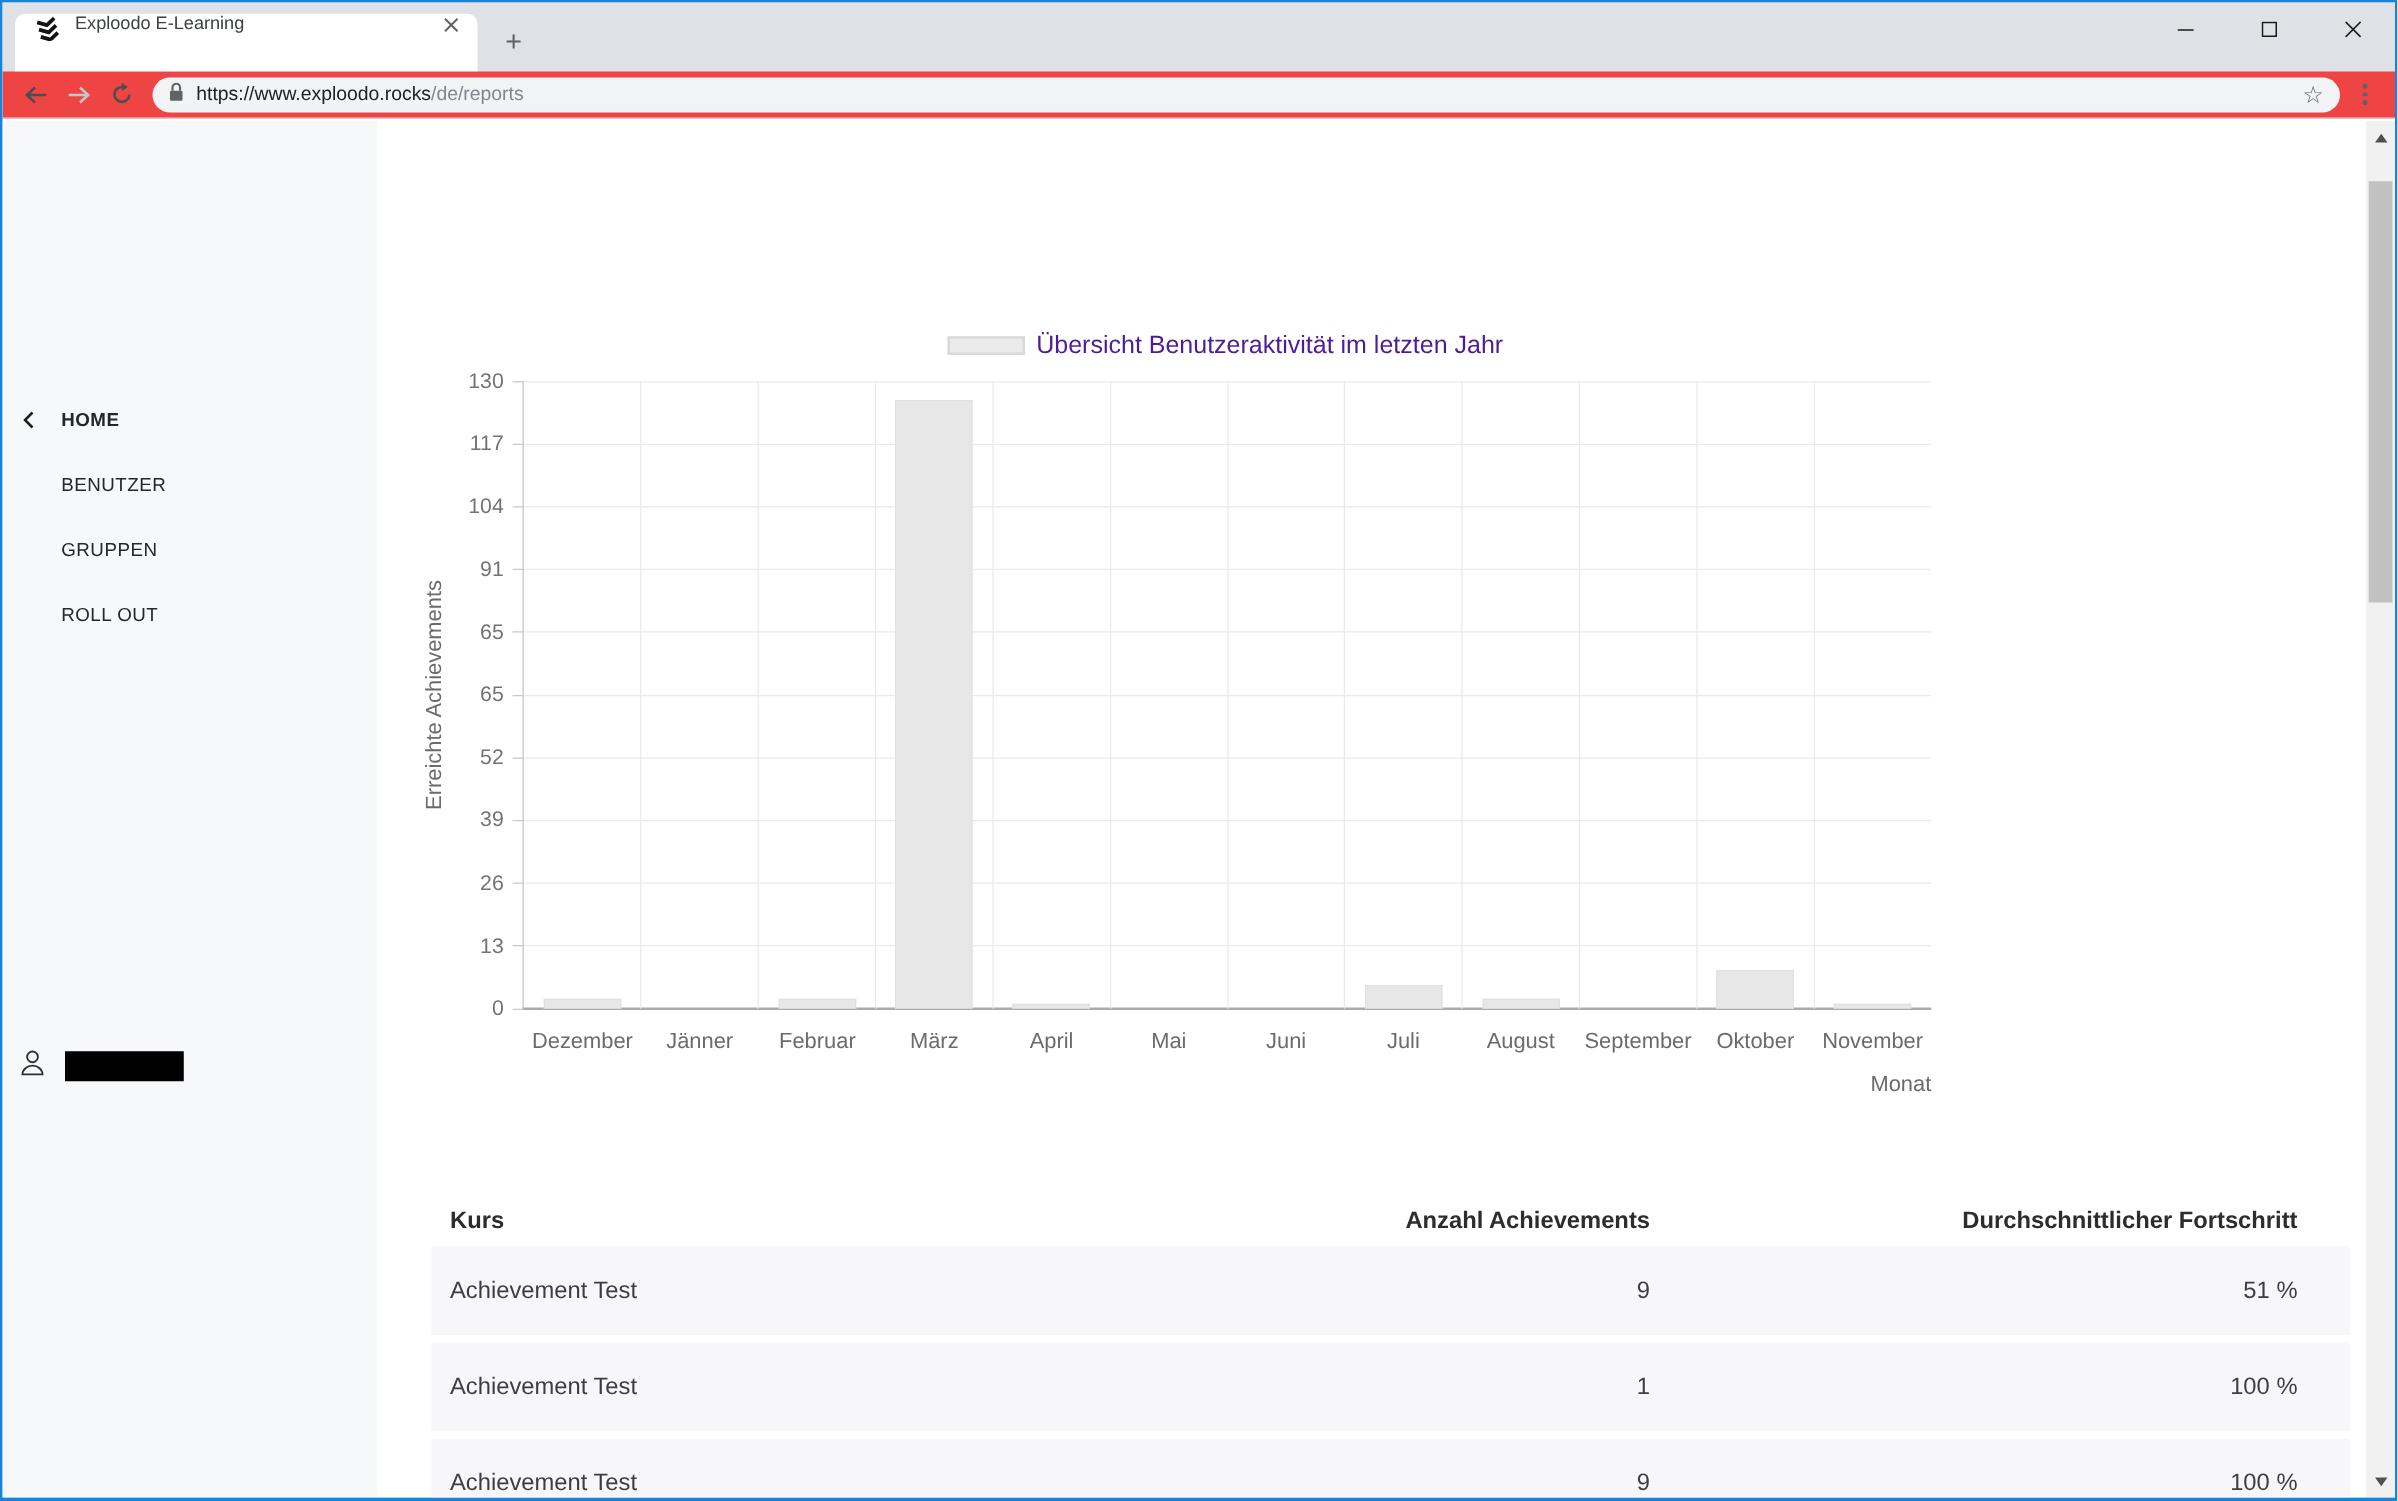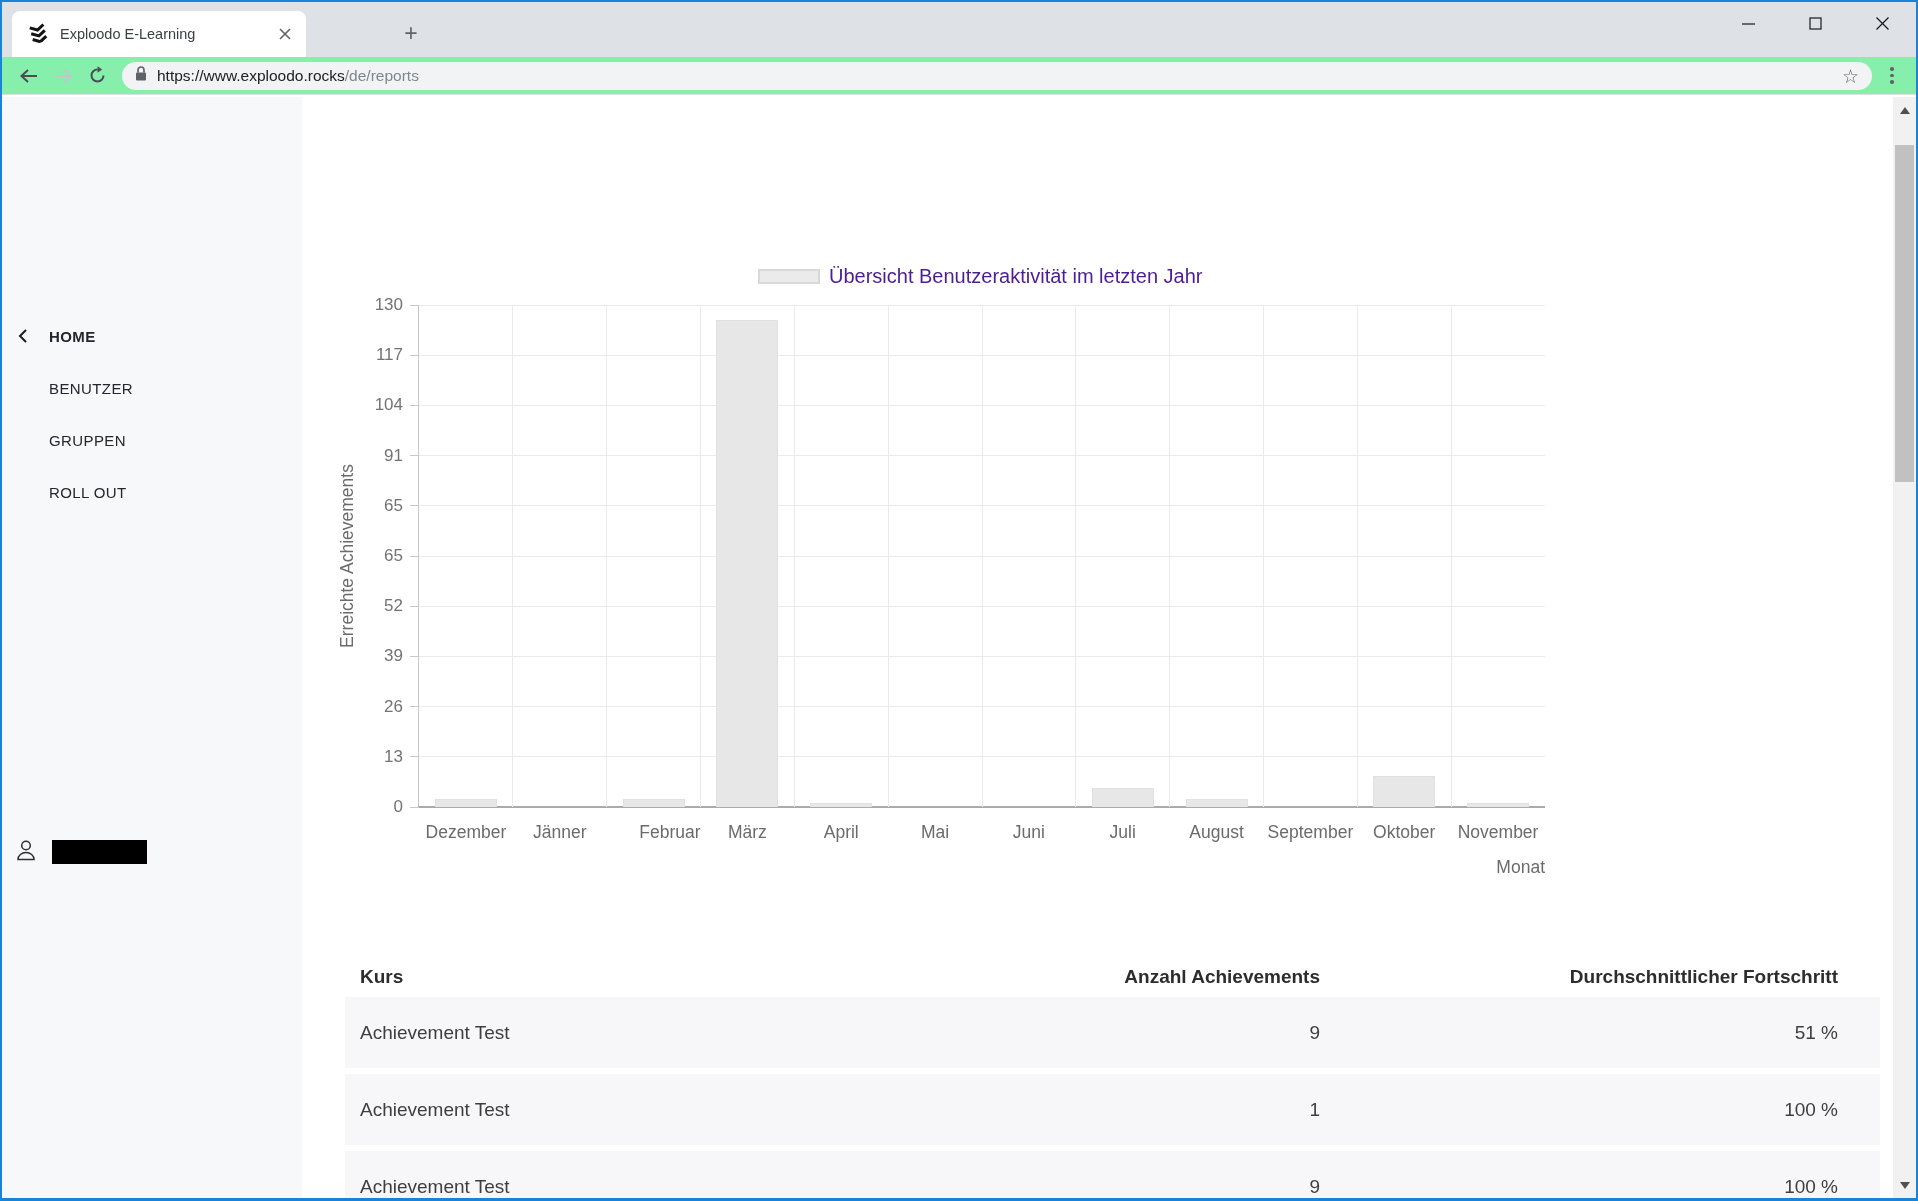--- a/index.html
+++ b/index.html
@@ -2,31 +2,31 @@
 <html><head>
 <meta charset="utf-8">
 <style>
   * { margin:0; padding:0; box-sizing:border-box; }
   html,body { width:1918px; height:1201px; font-family:"Liberation Sans", sans-serif; }
   .window { position:relative; width:1918px; height:1201px; background:#fff;
             border:2px solid #1883d7; border-bottom-width:3px; overflow:hidden; }
 
   
   .tabstrip { position:relative; height:55px; background:#dee1e6; }
-  .tab { position:absolute; left:10px; top:9px; width:294px; height:46px; background:#fff;
-         border-radius:8px 8px 0 0; display:flex; align-items:center; padding:0 12px 0 15px; }
+  .tab { position:absolute; left:10px; top:9px; width:370px; height:46px; background:#fff;
+         border-radius:8px 8px 0 0; display:flex; align-items:flex-start; padding:0 12px 0 15px; }
   .tab-title { flex:1; margin-left:11px; font-size:14.5px; color:#3c4043; white-space:nowrap; overflow:hidden; }
   .tab-close { width:18px; height:18px; display:flex; align-items:center; justify-content:center; }
   .newtab { position:absolute; left:394px; top:16px; width:30px; height:30px; display:flex;
             align-items:center; justify-content:center; font-size:23px; font-weight:300; color:#5f6368; }
   .winctl { position:absolute; right:0; top:0; height:42px; display:flex; }
   .winctl > div { width:67px; height:42px; display:flex; align-items:center; justify-content:center; }
 
   
-  .toolbar { height:38px; background:#86efac; border-bottom:1px solid #dcdfe3; display:flex; align-items:center; padding:0 10px; }
+  .toolbar { height:38px; background:#ef4444; border-bottom:1px solid #dcdfe3; display:flex; align-items:center; padding:0 10px; }
   .navbtn { width:34px; height:30px; display:flex; align-items:center; justify-content:center; }
   .omnibox { flex:1; height:28px; margin:0 10px 0 8px; background:#f1f3f4; border-radius:14px;
              display:flex; align-items:center; padding:0 13px; }
   .url { margin-left:10px; font-size:15.5px; color:#202124; white-space:nowrap; }
   .url .path { color:#80868b; }
   .star { margin-left:auto; font-family:"DejaVu Sans", sans-serif; font-size:19px; color:#5f6368; }
   .menudots { width:20px; display:flex; flex-direction:column; align-items:center; gap:3px; margin-right:4px; }
   .menudots i { width:3.5px; height:3.5px; border-radius:50%; background:#5f6368; }
 
   
@@ -235,21 +235,21 @@
           <div class="ylab" style="top: 40.2px;">117</div>
           <div class="hgrid" style="top: 0px;"></div>
           <div class="ytick" style="top: -0.5px;"></div>
           <div class="ylab" style="top: -10px;">130</div>
           <div class="bar" style="left: 15.9167px; height: 7.72308px; background: rgb(231, 231, 231);"></div>
           <div class="xlab" style="left: 0px; width: 93.8333px;">Dezember</div>
           <div class="vgrid" style="left: 93.3333px;"></div>
           <div class="xlab" style="left: 93.8333px; width: 93.8333px;">Jänner</div>
           <div class="vgrid" style="left: 187.167px;"></div>
           <div class="bar" style="left: 203.583px; height: 7.72308px; background: rgb(231, 231, 231);"></div>
-          <div class="xlab" style="left: 204px; width: 93.8333px;">Februar</div>
+          <div class="xlab" style="left: 188px; width: 93.8333px;">Februar</div>
           <div class="vgrid" style="left: 281px;"></div>
           <div class="bar" style="left: 297.417px; height: 486.554px; background: rgb(231, 231, 231);"></div>
           <div class="xlab" style="left: 281.5px; width: 93.8333px;">März</div>
           <div class="vgrid" style="left: 374.833px;"></div>
           <div class="bar" style="left: 391.25px; height: 3.86154px; background: rgb(231, 231, 231);"></div>
           <div class="xlab" style="left: 375.333px; width: 93.8333px;">April</div>
           <div class="vgrid" style="left: 468.667px;"></div>
           <div class="xlab" style="left: 469.167px; width: 93.8333px;">Mai</div>
           <div class="vgrid" style="left: 562.5px;"></div>
           <div class="xlab" style="left: 563px; width: 93.8333px;">Juni</div>

